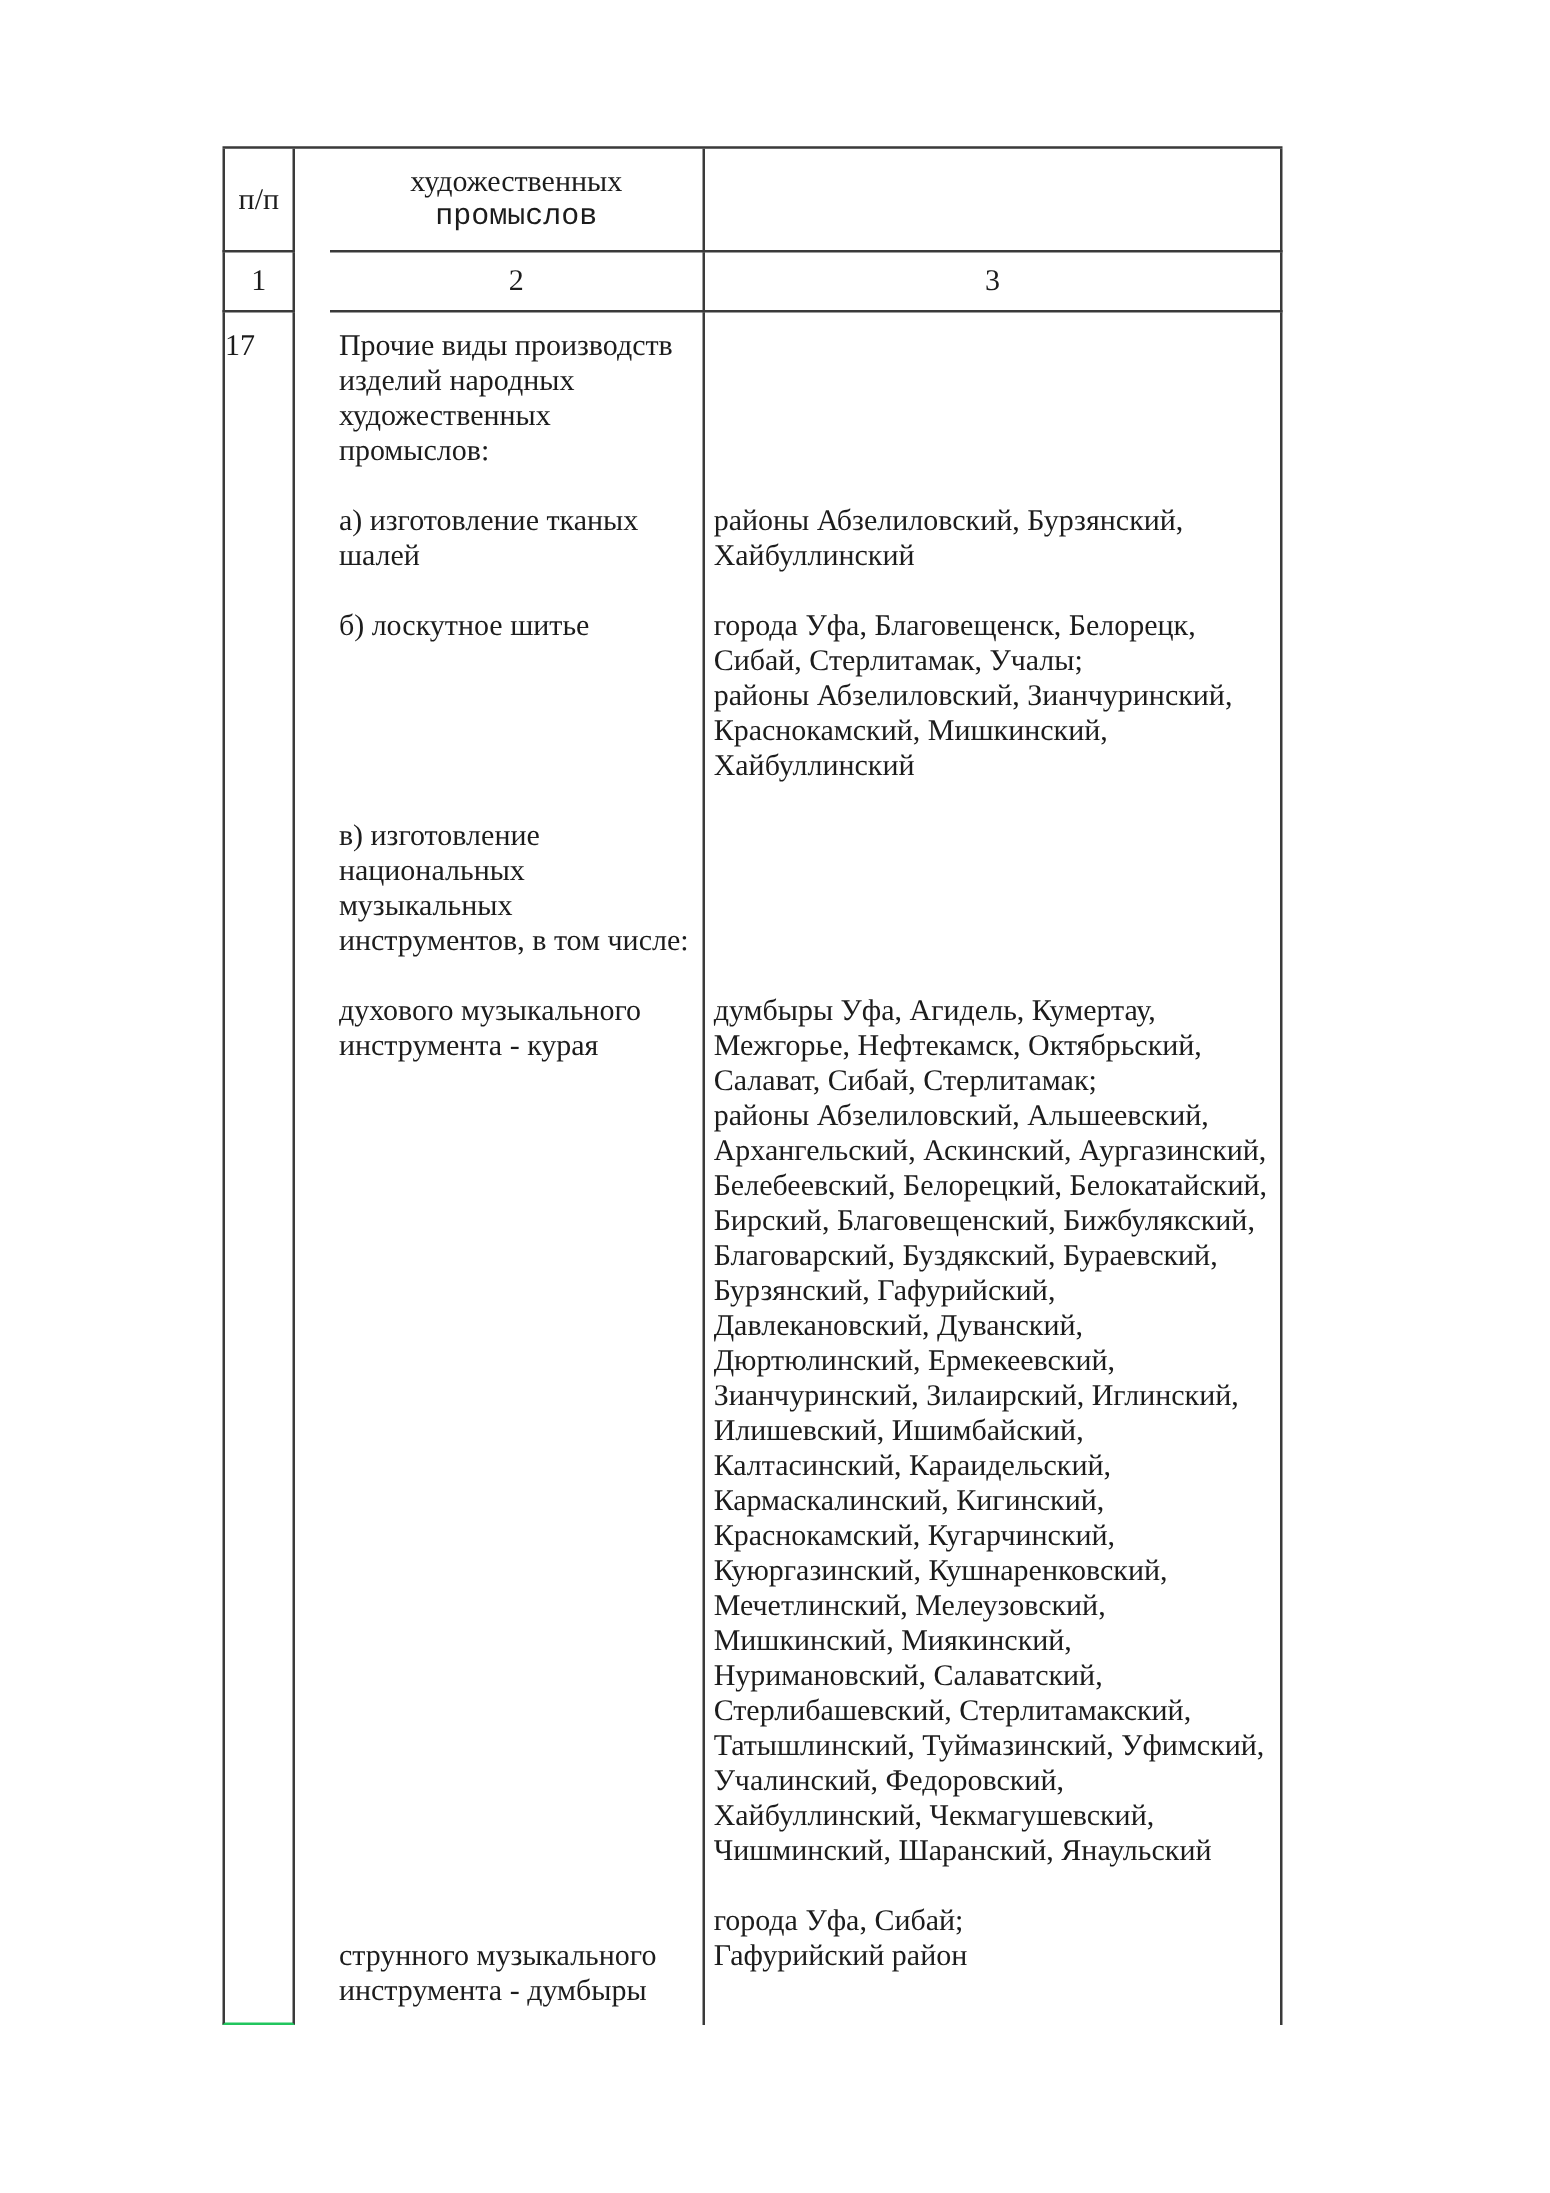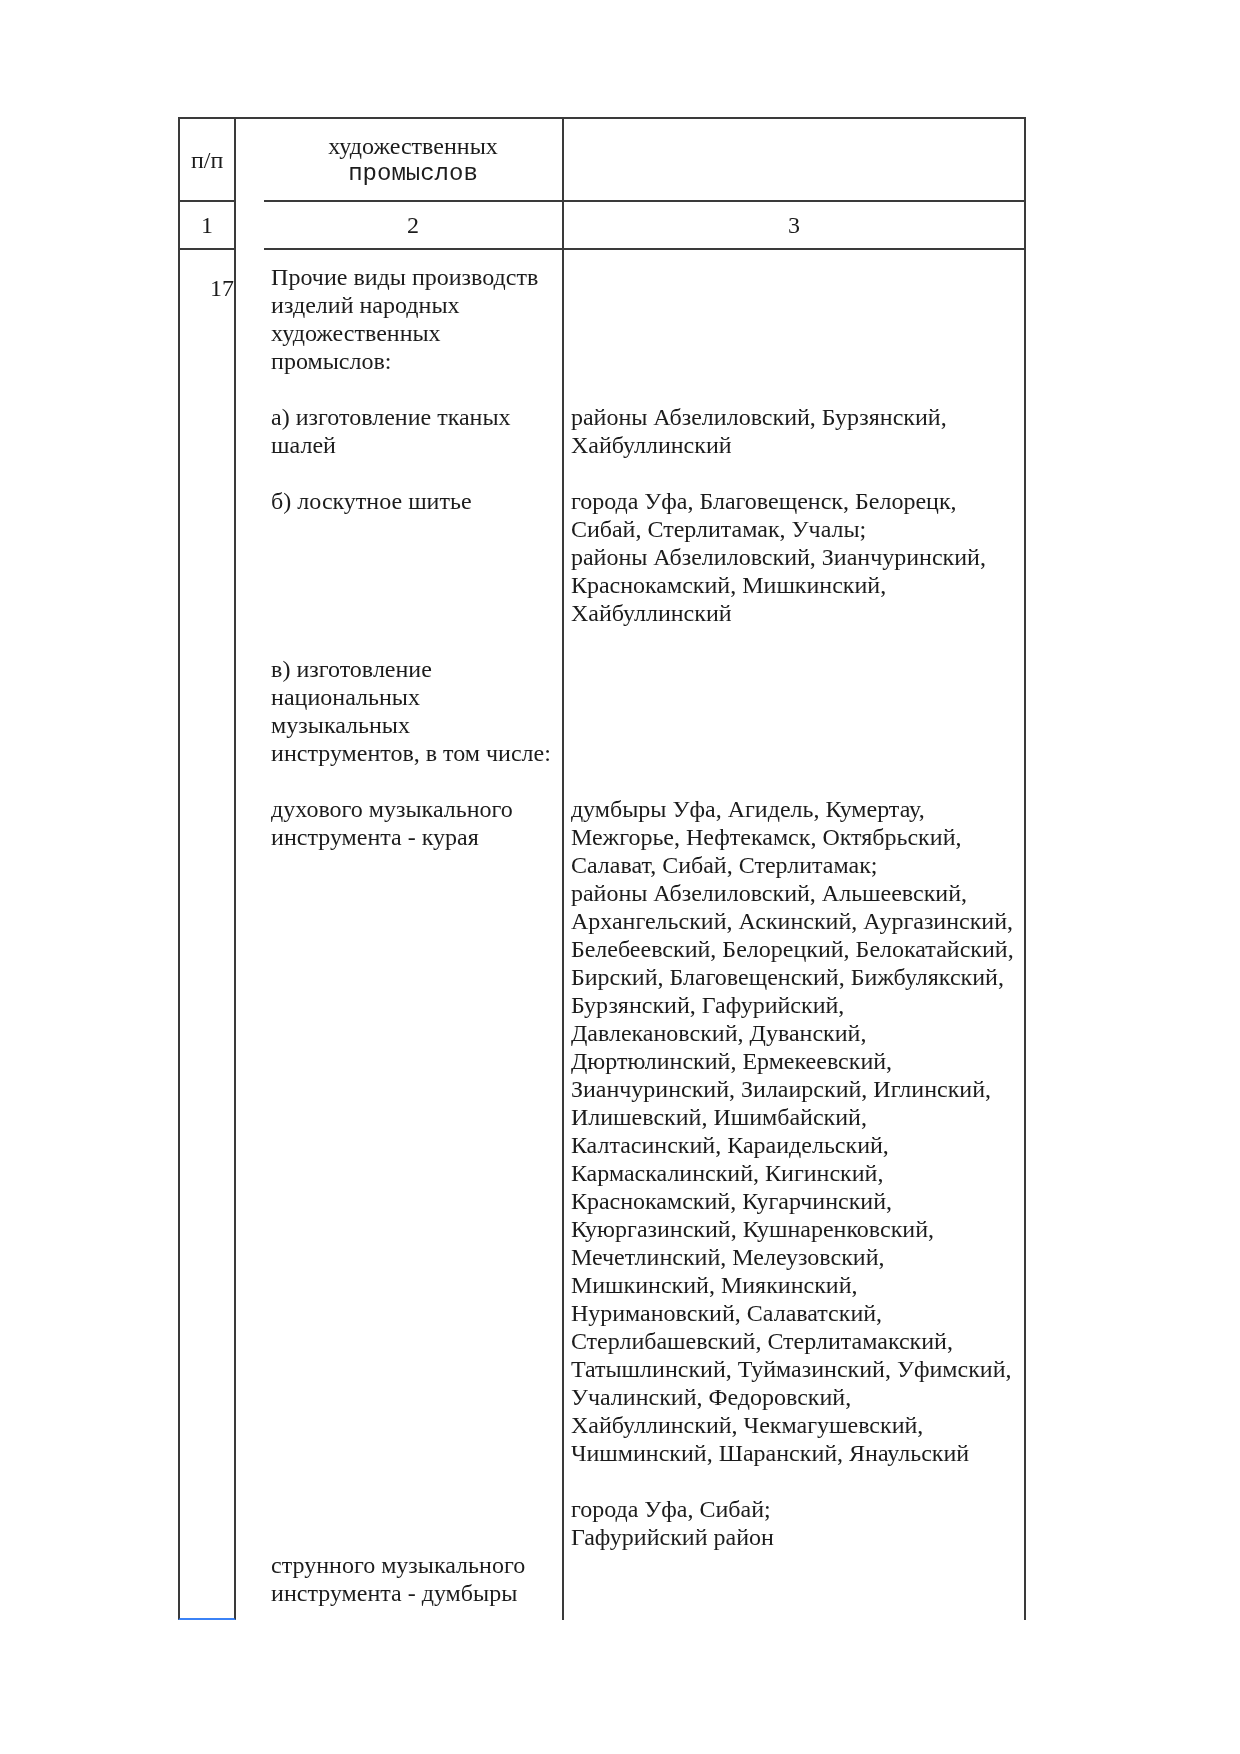--- a/index.html
+++ b/index.html
@@ -24,21 +24,21 @@
   .tr { display: flex; }
   .td { border-right: 2px solid #3a3a3a; }
   .c1 { width: 60px;  border-left: 2px solid #3a3a3a; }
   .c2 { width: 310px; margin-left: 28px; }
   .c3 { width: 478px; }
   .row-h { height: 83px; }
   .row-h .td { border-bottom: 2px solid #3a3a3a; display: flex; flex-direction: column; justify-content: center; text-align: center; }
   .row-n { height: 48px; }
   .row-n .td { border-bottom: 2px solid #3a3a3a; display: flex; flex-direction: column; justify-content: center; text-align: center; }
   .row-m { height: 1370px; }
-  .row-m .c1 { border-bottom: 2px solid #3b82f6; text-align: right; padding-top: 24px; }
+  .row-m .c1 { border-bottom: 2px solid #22c55e; text-align: left; padding-top: 13px; }
   .row-m .c2, .row-m .c3 { padding: 13px 0 0 7px; }
   .txt { font-size: 24px; line-height: 28px; }
   .ln { height: 28px; line-height: 28px; white-space: nowrap; font-size: 24px; }
 </style>
 </head>
 <body>
 
 <div class="page">
   <div class="doc-table">
 
@@ -129,20 +129,21 @@
           <div class="ln">&nbsp;</div>
           <div class="ln">&nbsp;</div>
           <div class="ln">&nbsp;</div>
           <div class="ln">думбыры Уфа, Агидель, Кумертау,</div>
           <div class="ln">Межгорье, Нефтекамск, Октябрьский,</div>
           <div class="ln">Салават, Сибай, Стерлитамак;</div>
           <div class="ln">районы Абзелиловский, Альшеевский,</div>
           <div class="ln">Архангельский, Аскинский, Аургазинский,</div>
           <div class="ln">Белебеевский, Белорецкий, Белокатайский,</div>
           <div class="ln">Бирский, Благовещенский, Бижбулякский,</div>
+          <div class="ln">Благоварский, Буздякский, Бураевский,</div>
           <div class="ln">Бурзянский, Гафурийский,</div>
           <div class="ln">Давлекановский, Дуванский,</div>
           <div class="ln">Дюртюлинский, Ермекеевский,</div>
           <div class="ln">Зианчуринский, Зилаирский, Иглинский,</div>
           <div class="ln">Илишевский, Ишимбайский,</div>
           <div class="ln">Калтасинский, Караидельский,</div>
           <div class="ln">Кармаскалинский, Кигинский,</div>
           <div class="ln">Краснокамский, Кугарчинский,</div>
           <div class="ln">Куюргазинский, Кушнаренковский,</div>
           <div class="ln">Мечетлинский, Мелеузовский,</div>

